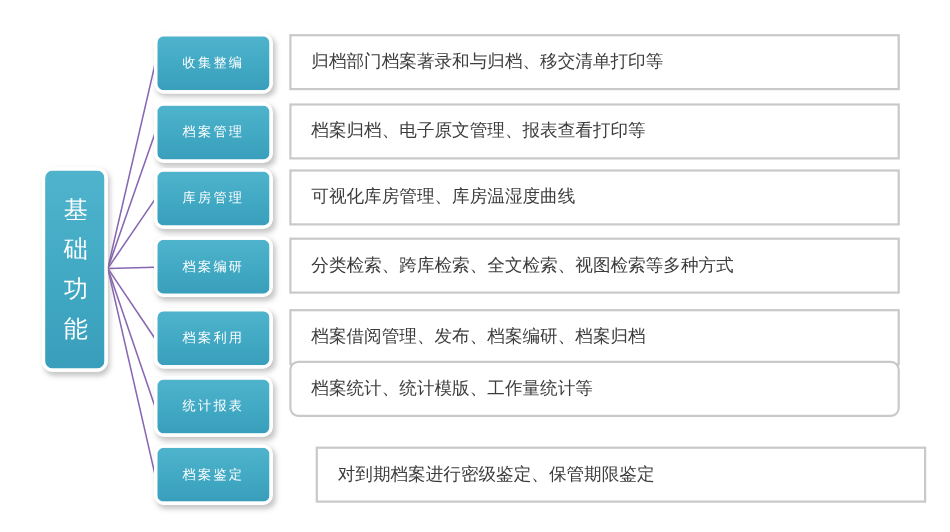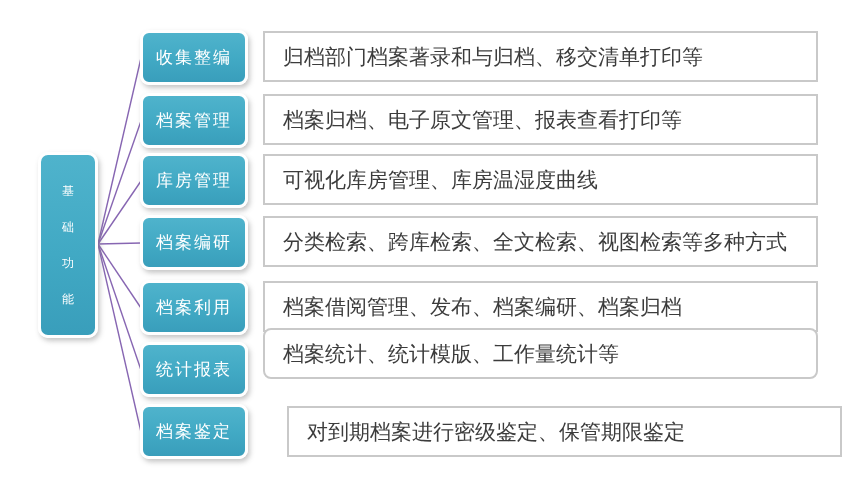--- a/index.html
+++ b/index.html
@@ -39,47 +39,47 @@
   }
   .root-node {
     left: 38px;
     top: 152px;
     width: 60px;
     height: 186px;
     border-radius: 10px;
   }
   .root-node .vtext {
     width: 20px;
-    font-size: 12px;
+    font-size: 22px;
     line-height: 36px;
     text-align: center;
     word-break: break-all;
     letter-spacing: 0;
   }
   .branch-node {
     left: 140px;
     width: 108px;
     height: 55px;
-    font-size: 17px;
+    font-size: 12px;
     letter-spacing: 2px;
     white-space: nowrap;
   }
   .desc-box {
     position: absolute;
     left: 263px;
     width: 555px;
     height: 51px;
     background: #ffffff;
     border: 2px solid #C9C9C9;
     box-sizing: border-box;
     display: flex;
     align-items: center;
     padding-left: 18px;
     color: #3C3C3C;
-    font-size: 21px;
+    font-size: 16px;
     white-space: nowrap;
   }
   
   .desc-box.rounded {
     border-radius: 8px;
   }
   
   .r0 .branch-node { top: 30px; }  .r0 .desc-box { top: 31px; }
   .r1 .branch-node { top: 93px; }  .r1 .desc-box { top: 94px; }
   .r2 .branch-node { top: 153px; } .r2 .desc-box { top: 154px; }

